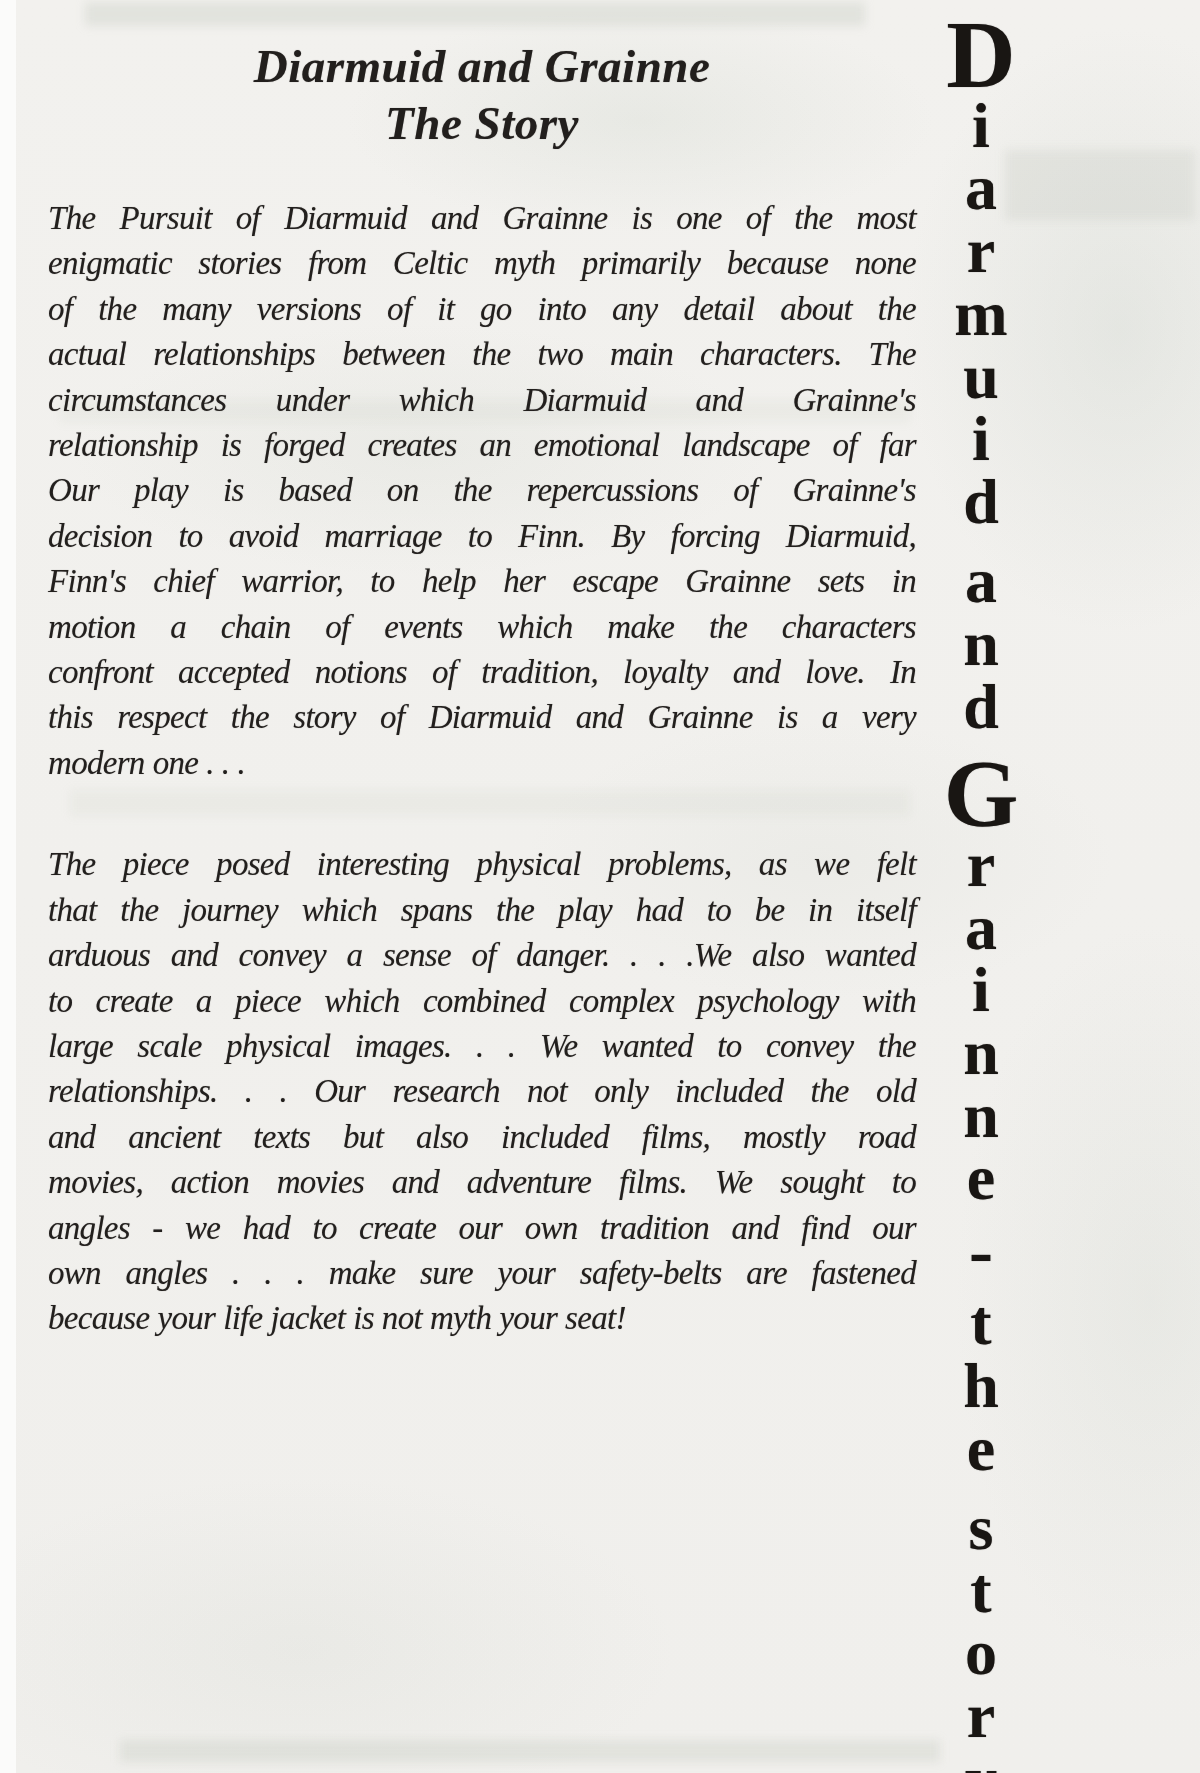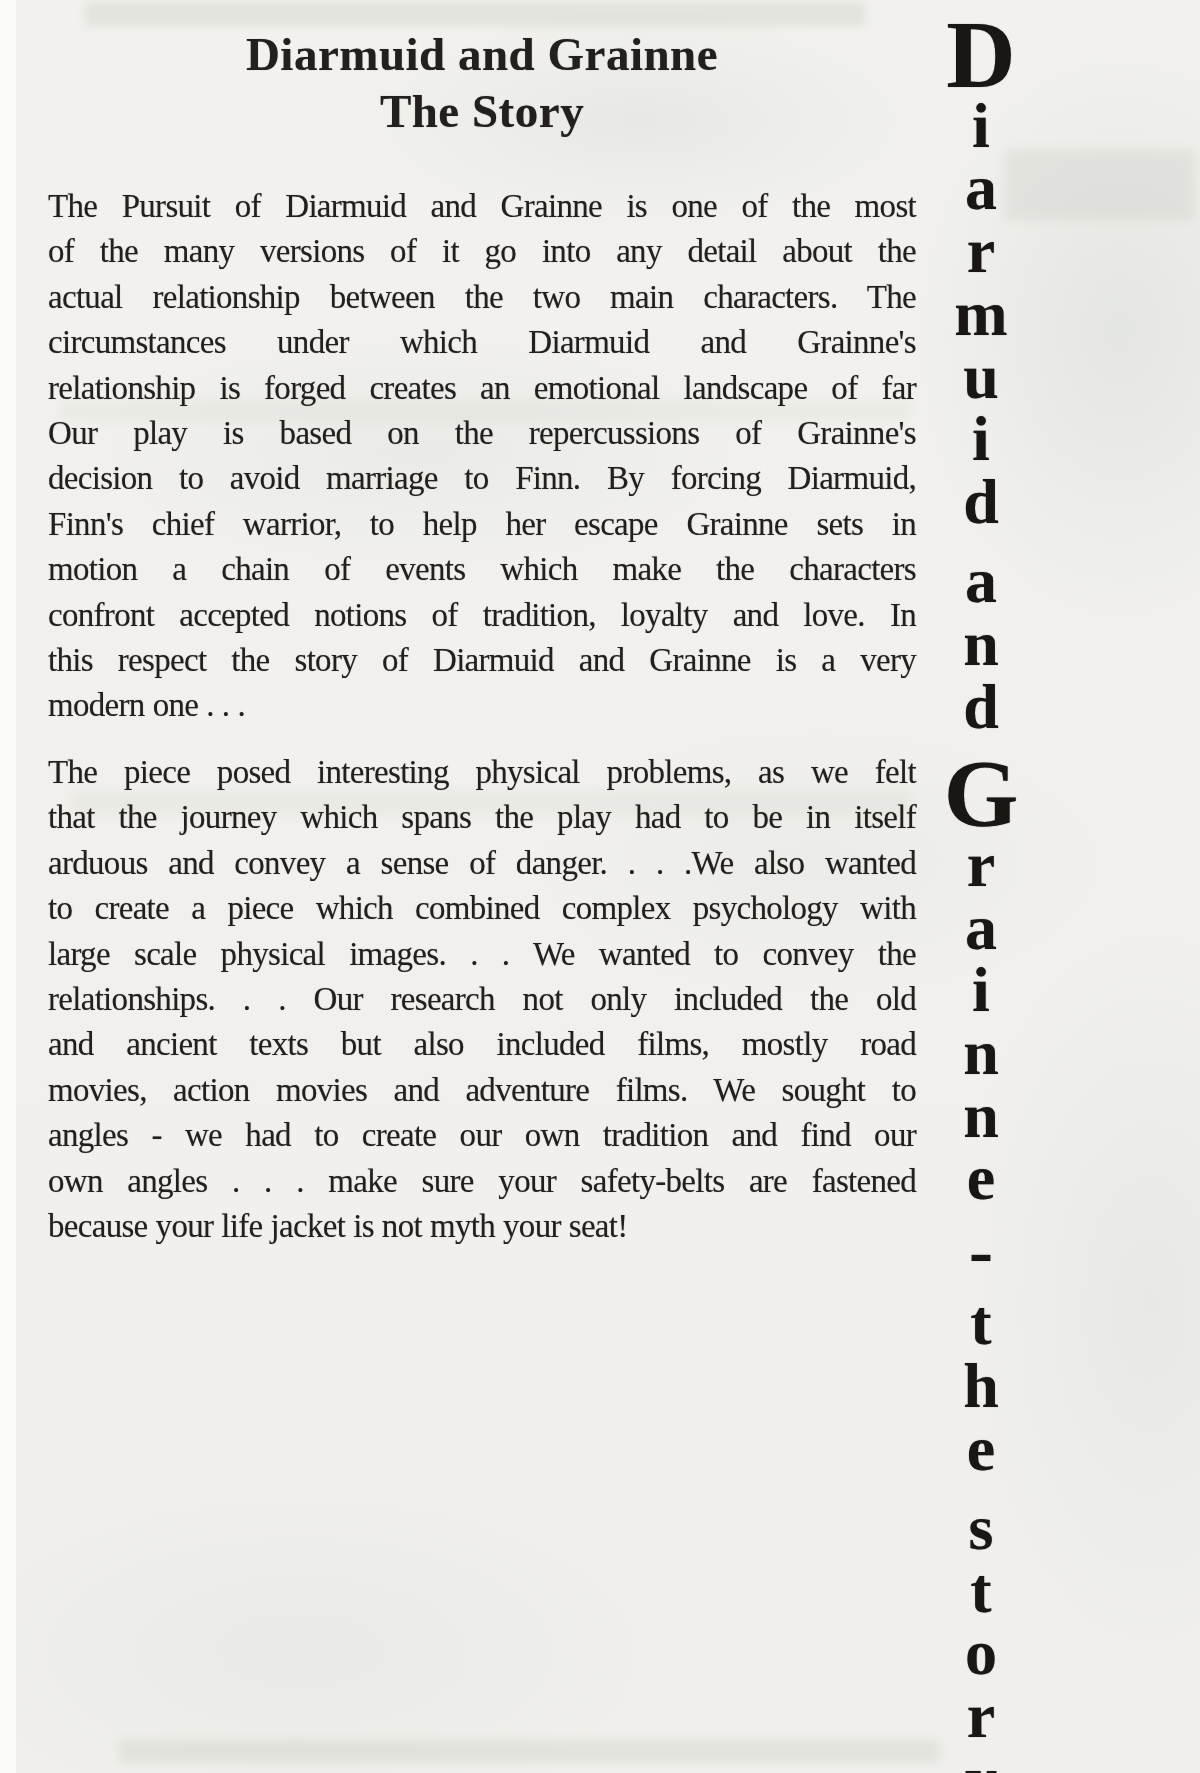--- a/index.html
+++ b/index.html
@@ -26,31 +26,31 @@
     background:#fbfbfa;
   }
   .artifact{position:absolute;filter:blur(5px);pointer-events:none;}
   .a1{left:85px;top:2px;width:780px;height:24px;background:rgba(168,178,164,.22);}
   .a2{left:1005px;top:150px;width:190px;height:70px;background:rgba(170,180,168,.18);}
   .a3{left:60px;top:400px;width:850px;height:22px;background:rgba(175,184,170,.10);}
   .a4{left:70px;top:790px;width:840px;height:26px;background:rgba(175,184,170,.10);}
   .a5{left:120px;top:1740px;width:820px;height:22px;background:rgba(168,178,164,.20);}
 
   .content{
-    position:absolute;left:48px;top:26px;width:868px;
+    position:absolute;left:48px;top:38px;width:868px;font-style:italic;
   }
   .title{
     text-align:center;font-weight:bold;
     font-size:47px;line-height:57px;
     letter-spacing:.5px;
     margin:0 0 44px 0;
     text-shadow:0 0 1px rgba(30,27,24,.45);
   }
   .para{margin:0;}
-  .para + .para{margin-top:21px;}
+  .para + .para{margin-top:56px;}
   .line{
     font-size:33px;line-height:45.4px;
     letter-spacing:-.7px;word-spacing:.5px;
     text-align:justify;text-align-last:justify;
     white-space:nowrap;
     text-shadow:0 0 1px rgba(30,27,24,.40);
   }
   .line.last{text-align-last:left;}
 
   .vtitle{
@@ -84,22 +84,23 @@
   <div class="artifact a4"></div>
   <div class="artifact a5"></div>
 
   <div class="content">
     <h1 class="title">
       <span>Diarmuid and Grainne</span><br>
       <span>The Story</span>
     </h1>
     <div class="para">
         <div class="line">The Pursuit of Diarmuid and Grainne is one of the most</div>
+        <div class="line">enigmatic stories from Celtic myth primarily because none</div>
         <div class="line">of the many versions of it go into any detail about the</div>
-        <div class="line">actual relationship between the two main characters.  The</div>
+        <div class="line">actual relationships between the two main characters.  The</div>
         <div class="line">circumstances under which Diarmuid and Grainne's</div>
         <div class="line">relationship is forged creates an emotional landscape of far</div>
         <div class="line">Our play is based on the  repercussions of Grainne's</div>
         <div class="line">decision to avoid marriage to Finn.  By forcing Diarmuid,</div>
         <div class="line">Finn's chief warrior, to help her escape Grainne sets in</div>
         <div class="line">motion a chain of events which make the characters</div>
         <div class="line">confront accepted notions of tradition, loyalty and love. In</div>
         <div class="line">this respect the story of Diarmuid and Grainne is a very</div>
         <div class="line last">modern one . . .</div>
       </div>

